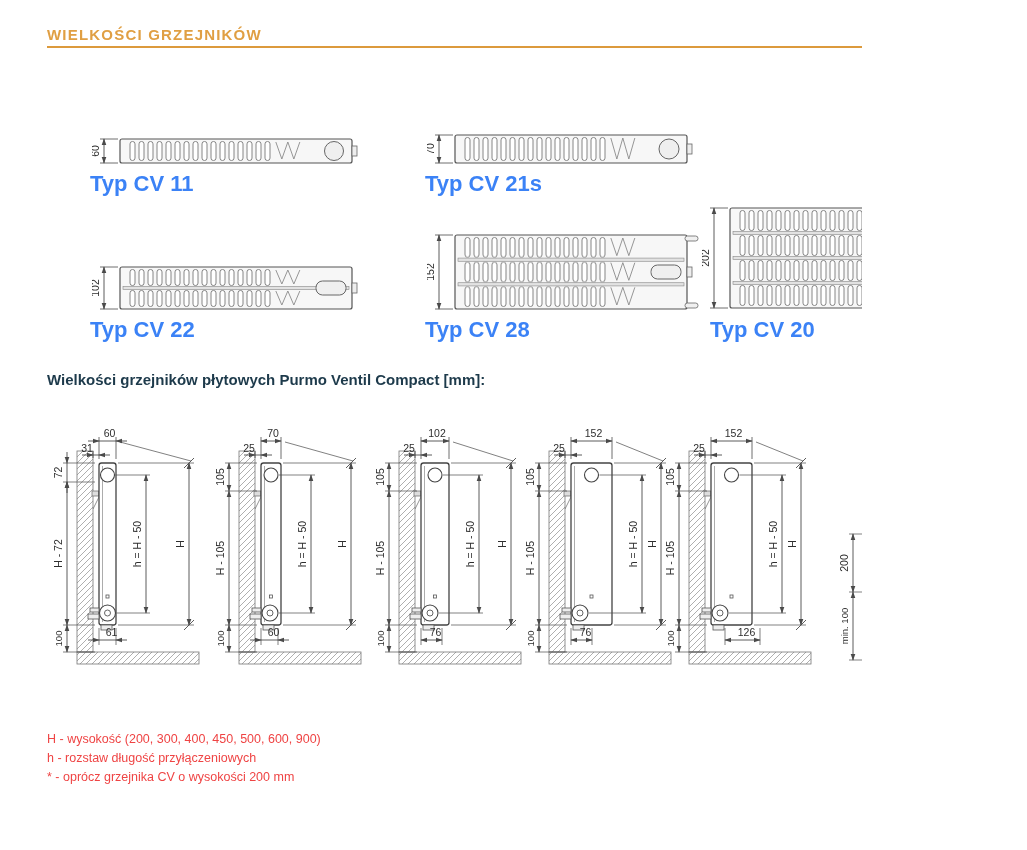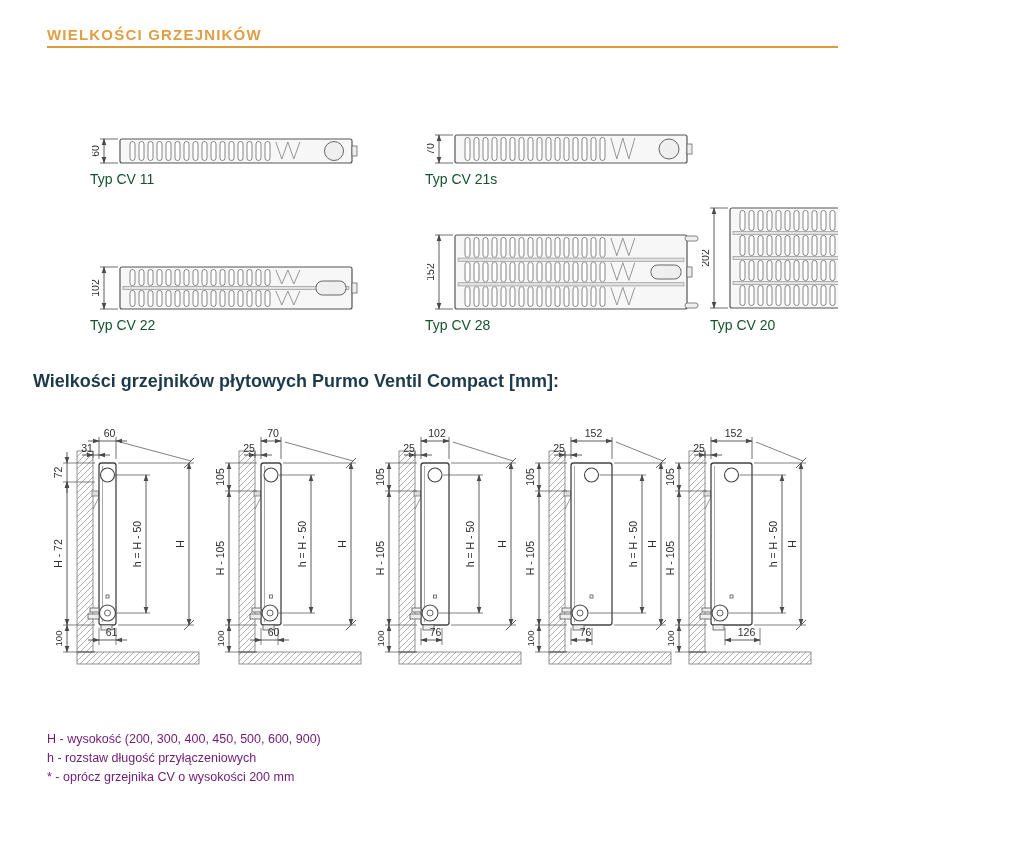--- a/index.html
+++ b/index.html
@@ -1,24 +1,24 @@
 <!DOCTYPE html>
 <html><head>
 <meta charset="utf-8">
 <style>
   html,body{margin:0;padding:0;background:#ffffff;}
   .page{position:relative;width:838px;height:850px;background:#fff;overflow:hidden;
-        font-family:"Liberation Sans",sans-serif;}
+        font-family:"Liberation Sans",sans-serif;padding-left:24px;}
   .hdr-title{position:absolute;left:47px;top:26px;font-size:15px;font-weight:bold;
              letter-spacing:1.2px;color:#E09F43;}
   .hdr-rule{position:absolute;left:47px;top:46px;width:933px;height:2px;background:#DC9A3C;}
   .edge-tab{position:absolute;left:1021px;top:85px;width:4px;height:77px;background:#E0512C;}
-  .typ-label{position:absolute;font-size:14px;font-weight:normal;color:#14532d;}
-  .subtitle{position:absolute;left:33px;top:371px;font-size:18px;font-weight:bold;color:#1D3A4B;}
-  .fnotes{position:absolute;left:47px;top:730px;font-size:12.5px;color:#701a75;line-height:19px;}
+  .typ-label{position:absolute;font-size:22px;font-weight:bold;color:#3b82f6;}
+  .subtitle{position:absolute;left:47px;top:371px;font-size:15px;font-weight:bold;color:#1D3A4B;}
+  .fnotes{position:absolute;left:47px;top:730px;font-size:12.5px;color:#ef4444;line-height:19px;}
   svg.drawing{position:absolute;display:block;}
 </style>
 </head>
 <body>
 
 <div class="page">
 
   <div class="hdr-title">WIELKOŚCI GRZEJNIKÓW</div>
   <div class="hdr-rule"></div>
   <div class="edge-tab"></div>

